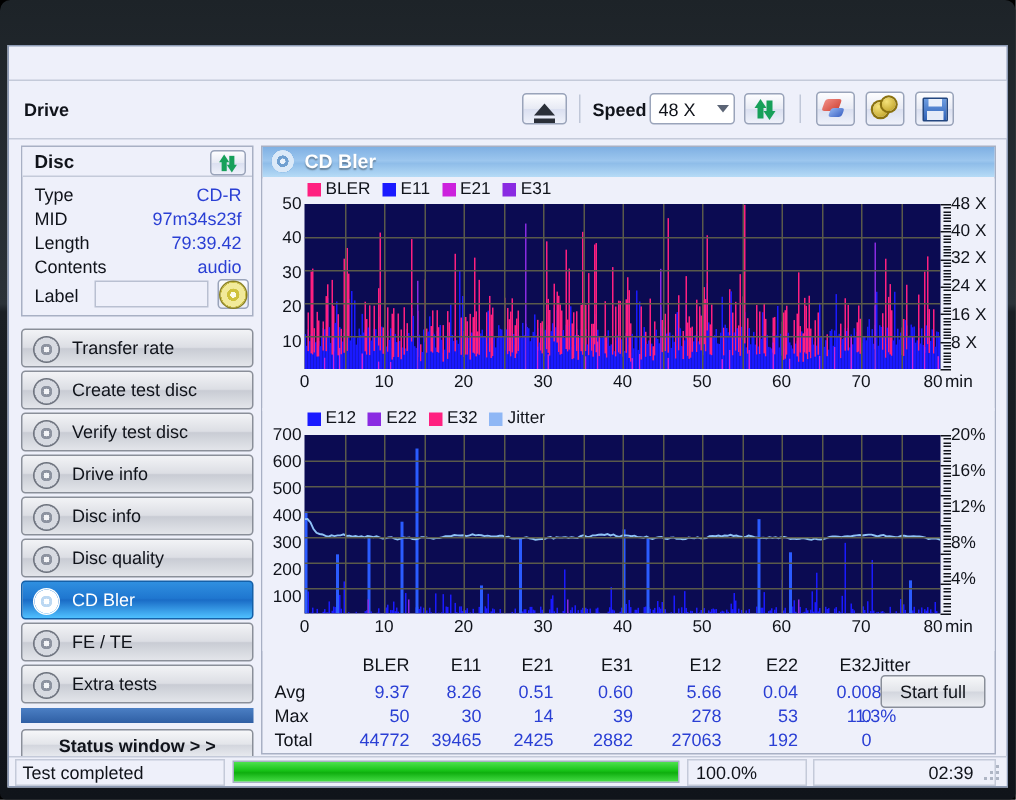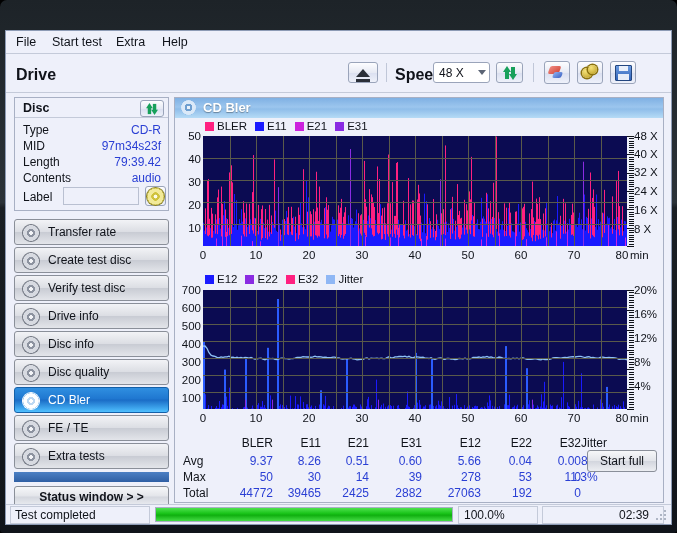--- a/index.html
+++ b/index.html
@@ -32,21 +32,21 @@
     border:1px solid #8d9bb5;box-sizing:border-box;}
 
   
   .menubar{position:absolute;left:0;top:0;width:100%;height:22px;background:#eef0fa;}
   .menu-item{position:absolute;top:4px;font-size:12.5px;color:#10131a;}
 
   .sep-line{position:absolute;left:0;width:100%;height:1px;background:#c4cad9;}
 
   
   .toolbar{position:absolute;left:0;top:23px;width:100%;height:38px;background:#eef0fa;}
-  .tb-label{position:absolute;font-weight:bold;font-size:16px;color:#10131a;top:12px;}
+  .tb-label{position:absolute;font-weight:bold;font-size:12px;color:#10131a;top:12px;}
   .combo{position:absolute;background:#fff;border:1px solid #9aa4ba;border-radius:3px;height:21px;
     box-sizing:border-box;display:flex;align-items:center;}
   .combo .txt{font-size:12px;color:#10131a;padding-left:5px;white-space:nowrap;overflow:hidden;}
   .combo .arrow{position:absolute;right:3px;top:7px;width:0;height:0;border-left:4px solid transparent;
     border-right:4px solid transparent;border-top:5px solid #5b6475;}
 
   .tbtn{position:absolute;border:1px solid #9aa4ba;border-radius:3px;box-sizing:border-box;
     background:linear-gradient(to bottom,#fdfdff 0%,#e7eaf4 50%,#dadff0 51%,#eef1fa 100%);
     display:flex;align-items:center;justify-content:center;}
   .vsep{position:absolute;width:1px;background:#c0c7d8;}
@@ -150,26 +150,20 @@
   .grip i{position:absolute;width:2px;height:2px;background:#aeb5c4;}
 </style>
 </head>
 <body>
 
 <div class="window">
 
 
   <div class="client">
 
-    <div class="menubar">
-      <div class="menu-item" style="left:10px">File</div>
-      <div class="menu-item" style="left:46px">Start test</div>
-      <div class="menu-item" style="left:110px">Extra</div>
-      <div class="menu-item" style="left:156px">Help</div>
-    </div>
     <div class="sep-line" style="top:22px"></div>
 
     <div class="toolbar">
       <div class="tb-label" style="left:10px">Drive</div>
 
       <div class="tbtn" style="left:342px;top:8px;width:30px;height:21px;">
         <span class="ico-eject"></span>
       </div>
       <div class="vsep" style="left:380px;top:9px;height:19px;"></div>
 

